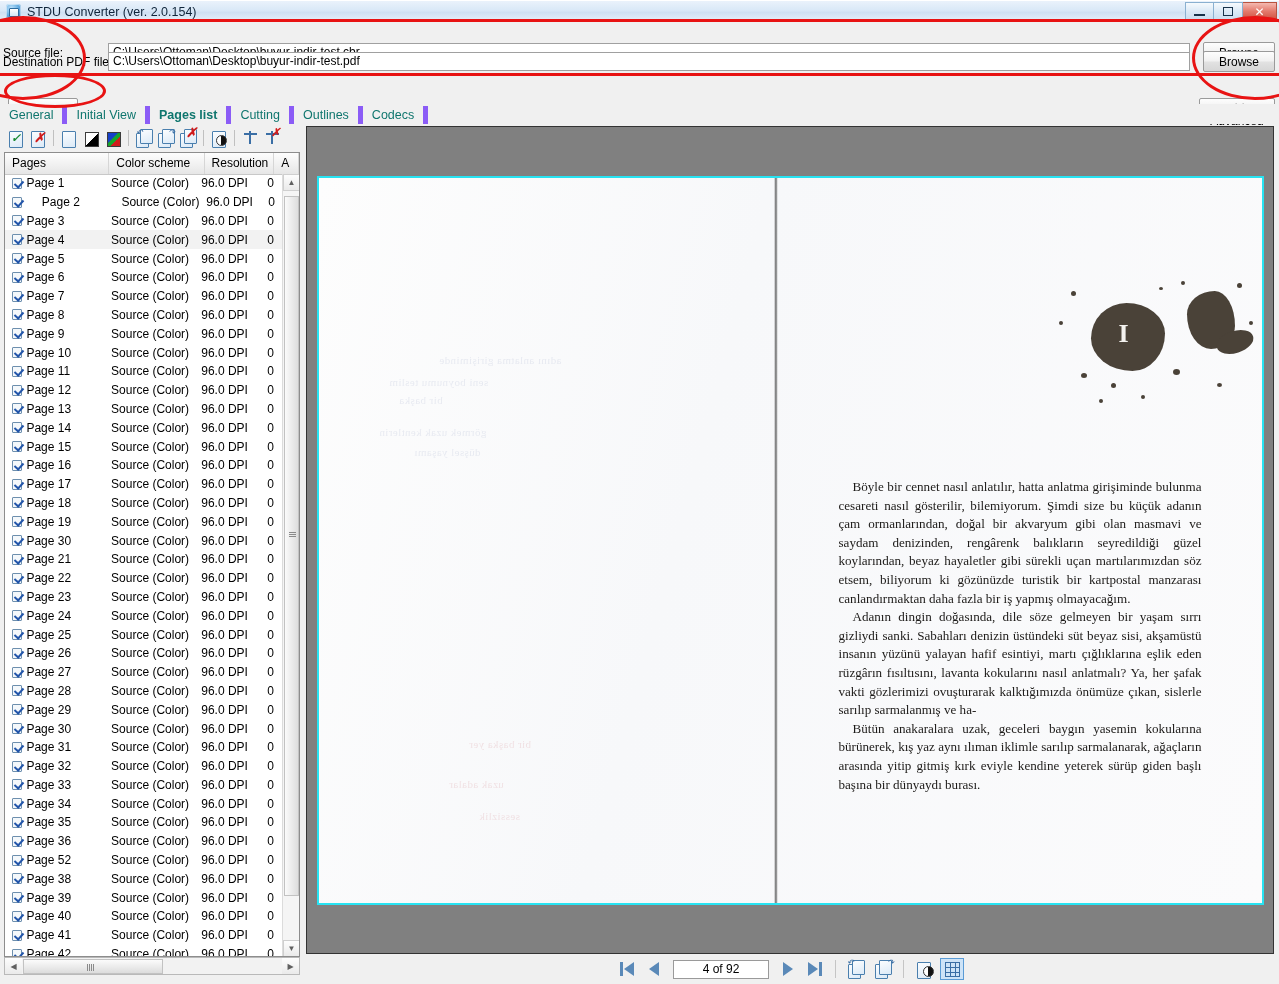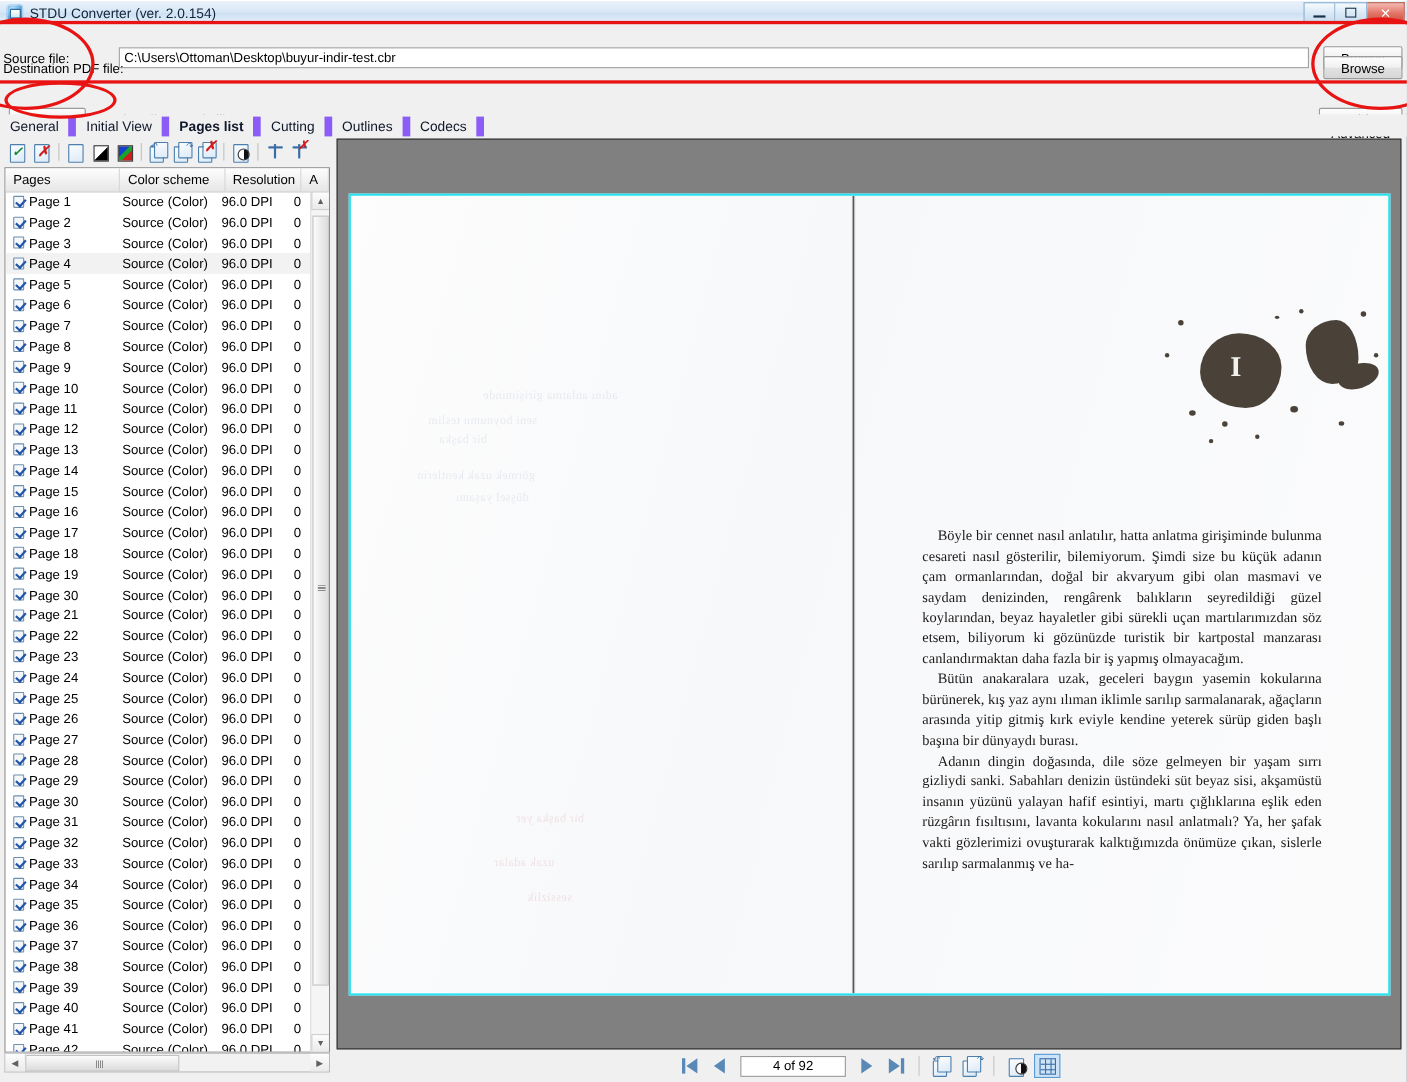--- a/index.html
+++ b/index.html
@@ -90,22 +90,22 @@
     text-decoration:underline;cursor:pointer;
   }
   .advanced{position:absolute;right:4px;top:76px;width:76px;height:21px;}
 
   
   .tabstrip{
     position:absolute;left:0;top:104px;width:1279px;height:20px;
     display:flex;align-items:flex-end;background:#f0f0f0;
   }
   .tab{
-    font-size:12.5px;color:#0f172a;padding:0 9px;height:18px;line-height:18px;
-    border-right:7px solid #8b5cf6;white-space:nowrap;cursor:default;
+    font-size:12.5px;color:#0f766e;padding:0 9px;height:18px;line-height:18px;
+    border-right:5px solid #8b5cf6;white-space:nowrap;cursor:default;
   }
   .tab.active{font-weight:bold;background:#f0f0f0;}
 
   
   .listtoolbar{
     position:absolute;left:0;top:126px;width:300px;height:24px;
     display:flex;align-items:center;gap:2px;padding-left:6px;background:#f0f0f0;
   }
   .tbtn{width:20px;height:20px;position:relative;display:inline-block;cursor:default;}
   .tsep{width:1px;height:16px;background:#c0c0c0;margin:0 3px;}
@@ -306,20 +306,21 @@
     </div>
 
     <div class="filepanel">
       <div class="filerow" style="top:20px;width:1279px;">
         <span class="lbl">Source file:</span>
         <input class="path" style="left: 108px; width: 1082px;" readonly="" value="C:\Users\Ottoman\Desktop\buyur-indir-test.cbr">
         <button class="btn browse" style="top:0;">Browse</button>
       </div>
       <div class="filerow" style="top:29px;width:1279px;">
         <span class="lbl">Destination PDF file:</span>
+        <input class="path" style="left: 108px; width: 1082px;" readonly="" value="C:\Users\Ottoman\Desktop\buyur-indir-test.pdf">
         <button class="btn browse" style="top:0;">Browse</button>
       </div>
       <button class="btn convert">Convert</button>
       <span class="weblink">http://www.stdutility.com</span>
       <button class="btn advanced">&lt;&lt; Advanced</button>
     </div>
 
     <div class="tabstrip">
       <div class="tab">General</div>
       <div class="tab">Initial View</div>
@@ -391,21 +392,21 @@
       <div class="rows" id="rows">
           <div class="row">
             <span class="cb"></span>
             <span class="cell" style="width: 83px; padding-left: 0px;">Page 1</span>
             <span class="cell" style="width: 96px;">Source (Color)</span>
             <span class="cell" style="width: 70px;">96.0 DPI</span>
             <span class="cell" style="width: 25px;">0</span>
           </div>
           <div class="row">
             <span class="cb"></span>
-            <span class="cell" style="width: 83px; padding-left: 0px;">Page 2</span>
+            <span class="cell" style="width: 83px; padding-left: 0px; margin-left: 16px;">Page 2</span>
             <span class="cell" style="width: 96px;">Source (Color)</span>
             <span class="cell" style="width: 70px;">96.0 DPI</span>
             <span class="cell" style="width: 25px;">0</span>
           </div>
           <div class="row">
             <span class="cb"></span>
             <span class="cell" style="width: 83px; padding-left: 0px;">Page 3</span>
             <span class="cell" style="width: 96px;">Source (Color)</span>
             <span class="cell" style="width: 70px;">96.0 DPI</span>
             <span class="cell" style="width: 25px;">0</span>
@@ -636,21 +637,21 @@
           </div>
           <div class="row">
             <span class="cb"></span>
             <span class="cell" style="width: 83px; padding-left: 0px;">Page 36</span>
             <span class="cell" style="width: 96px;">Source (Color)</span>
             <span class="cell" style="width: 70px;">96.0 DPI</span>
             <span class="cell" style="width: 25px;">0</span>
           </div>
           <div class="row">
             <span class="cb"></span>
-            <span class="cell" style="width: 83px; padding-left: 0px;">Page 37</span>
+            <span class="cell" style="width: 83px; padding-left: 0px;">Page 52</span>
             <span class="cell" style="width: 96px;">Source (Color)</span>
             <span class="cell" style="width: 70px;">96.0 DPI</span>
             <span class="cell" style="width: 25px;">0</span>
           </div>
           <div class="row">
             <span class="cb"></span>
             <span class="cell" style="width: 83px; padding-left: 0px;">Page 38</span>
             <span class="cell" style="width: 96px;">Source (Color)</span>
             <span class="cell" style="width: 70px;">96.0 DPI</span>
             <span class="cell" style="width: 25px;">0</span>
@@ -732,22 +733,22 @@
             <i class="spk" style="left:140px;top:8px;width:4px;height:4px"></i>
             <i class="spk" style="left:196px;top:10px;width:5px;height:5px"></i>
             <i class="spk" style="left:208px;top:48px;width:4px;height:4px"></i>
             <i class="spk" style="left:176px;top:110px;width:5px;height:4px"></i>
             <i class="spk" style="left:58px;top:126px;width:4px;height:4px"></i>
             <i class="spk" style="left:118px;top:14px;width:4px;height:3px"></i>
           </div>
 
           <div class="booktext">
             <p>Böyle bir cennet nasıl anlatılır, hatta anlatma girişiminde bulunma cesareti nasıl gösterilir, bilemiyorum. Şimdi size bu küçük adanın çam ormanlarından, doğal bir akvaryum gibi olan masmavi ve saydam denizinden, rengârenk balıkların seyredildiği güzel koylarından, beyaz hayaletler gibi sürekli uçan martılarımızdan söz etsem, biliyorum ki gözünüzde turistik bir kartpostal manzarası canlandırmaktan daha fazla bir iş yapmış olmayacağım.</p>
+            <p>Adanın dingin doğasında, dile söze gelmeyen bir yaşam sırrı gizliydi sanki. Sabahları denizin üstündeki süt beyaz sisi, akşamüstü insanın yüzünü yalayan hafif esintiyi, martı çığlıklarına eşlik eden rüzgârın fısıltısını, lavanta kokularını nasıl anlatmalı? Ya, her şafak vakti gözlerimizi ovuşturarak kalktığımızda önümüze çıkan, sislerle sarılıp sarmalanmış ve ha-</p>
             <p>Bütün anakaralara uzak, geceleri baygın yasemin kokularına bürünerek, kış yaz aynı ılıman iklimle sarılıp sarmalanarak, ağaçların arasında yitip gitmiş kırk eviyle kendine yeterek sürüp giden başlı başına bir dünyaydı burası.</p>
-            <p>Adanın dingin doğasında, dile söze gelmeyen bir yaşam sırrı gizliydi sanki. Sabahları denizin üstündeki süt beyaz sisi, akşamüstü insanın yüzünü yalayan hafif esintiyi, martı çığlıklarına eşlik eden rüzgârın fısıltısını, lavanta kokularını nasıl anlatmalı? Ya, her şafak vakti gözlerimizi ovuşturarak kalktığımızda önümüze çıkan, sislerle sarılıp sarmalanmış ve ha-</p>
           </div>
         </div>
       </div>
     </div>
 
     <div class="navbar">
       <span class="navbtn">
           <i class="bar" style="margin-right:1px"></i>
           <i class="tri l"></i>
         </span>

